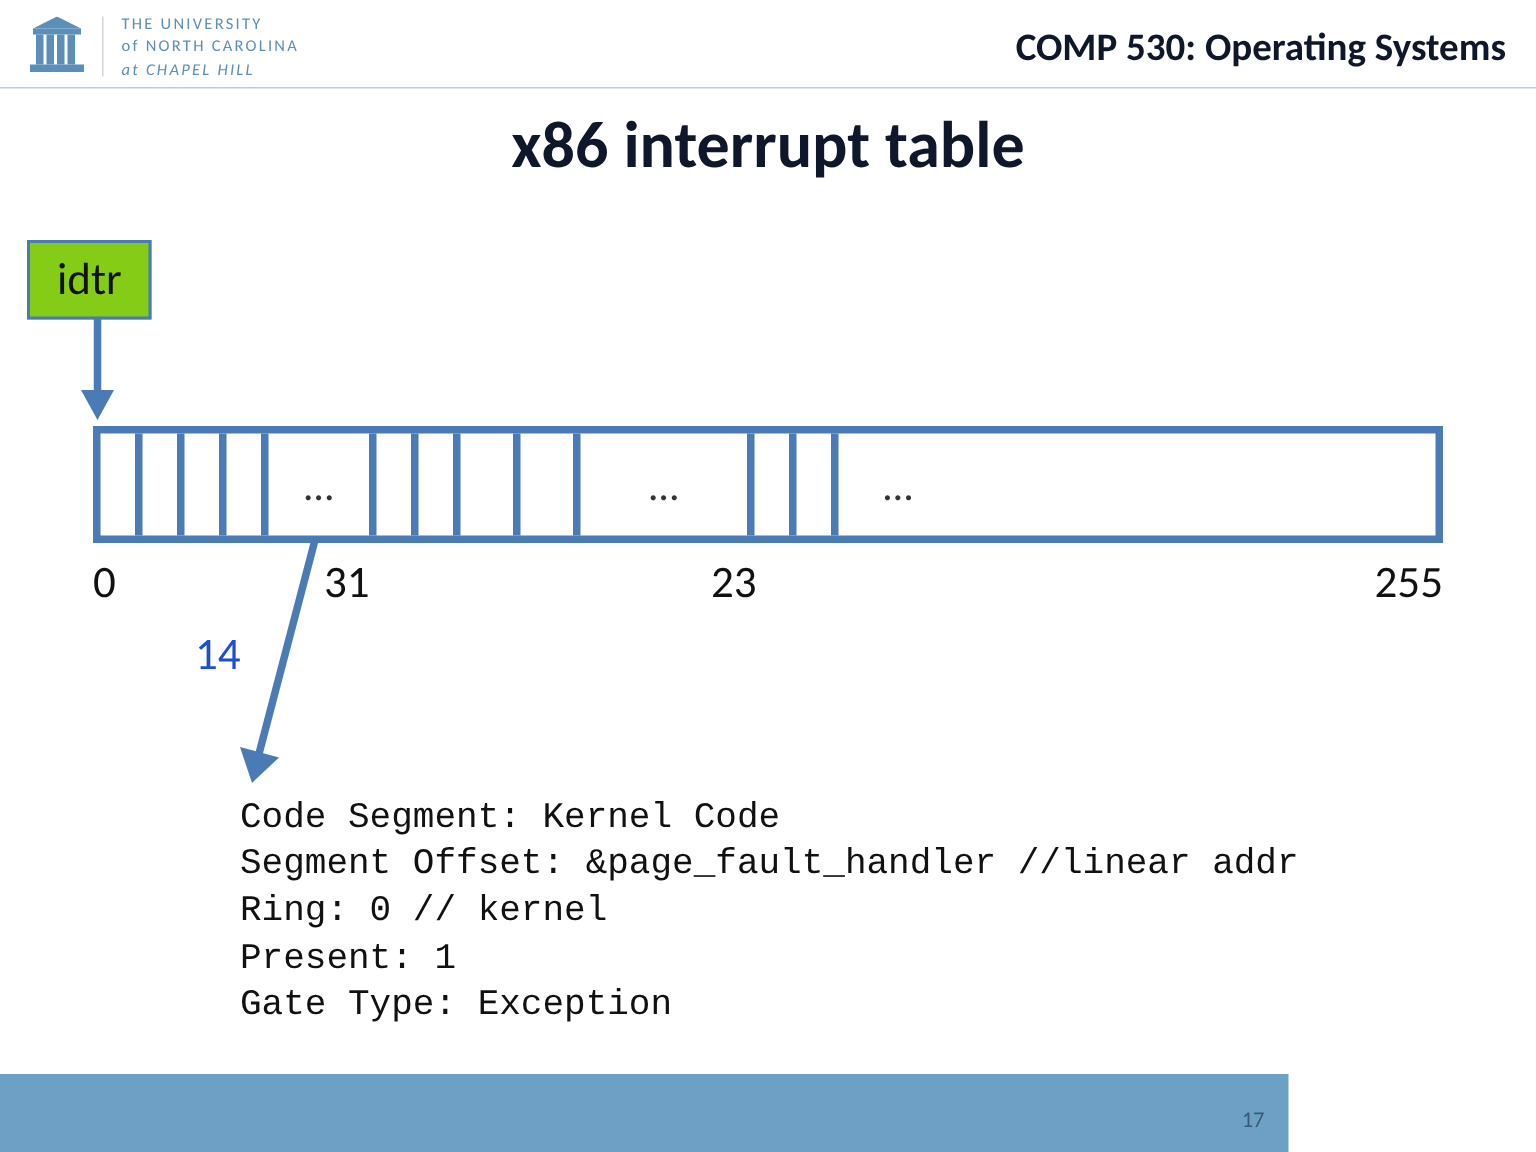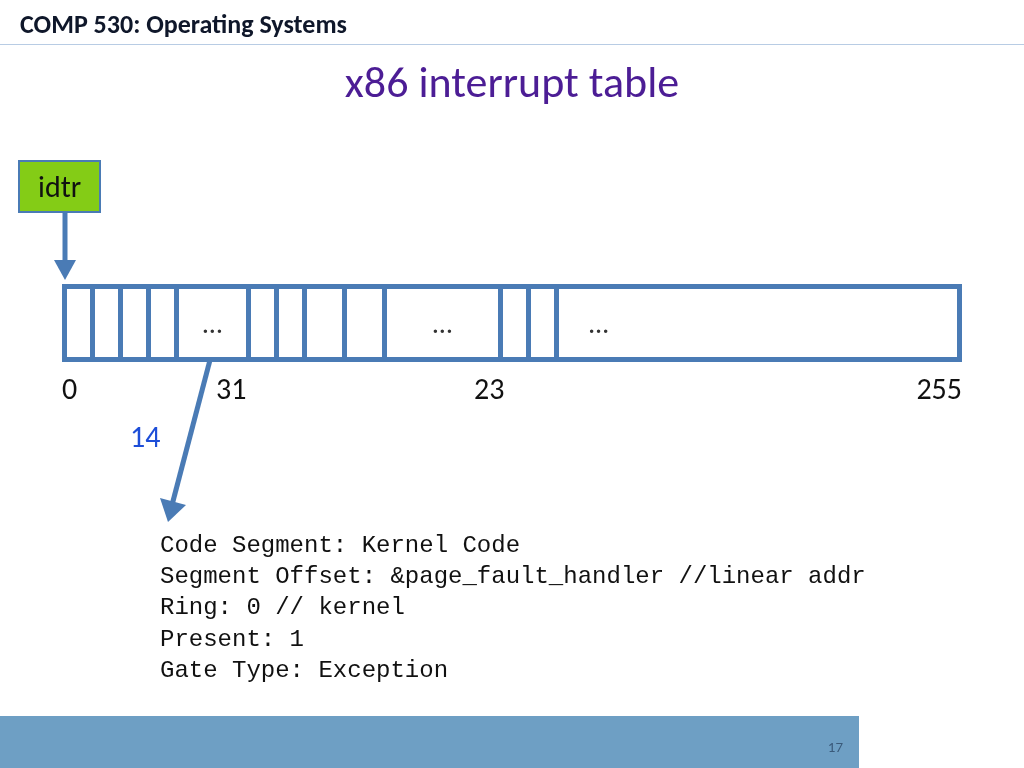--- a/index.html
+++ b/index.html
@@ -38,23 +38,23 @@
     .logo-text .line2 { }
     .logo-text .line3 { font-style: italic; }
     .course-title {
       color: #0f172a;
       font-size: 26px;
       font-weight: bold;
       text-align: right;
     }
     .slide-title {
       text-align: center;
-      color: #4c1d95;
+      color: #0f172a;
       font-size: 44px;
-      font-weight: 400;
+      font-weight: 700;
       margin-top: 10px;
     }
     .idtr-box {
       position: absolute;
       left: 18px;
       top: 160px;
       background: #84cc16;
       border: 2px solid #4a7bb5;
       padding: 6px 18px;
       font-size: 30px;
@@ -143,20 +143,37 @@
     .vdiv {
       width: 1px;
       background: #d0d6dc;
       height: 40px;
     }
   </style>
 </head>
 <body>
 
 <div class="header">
+  <div class="logo-area">
+    <svg class="logo-icon" viewBox="0 0 36 40">
+      <rect x="2" y="8" width="32" height="4" fill="#5b8fb9"></rect>
+      <rect x="4" y="12" width="5" height="20" fill="#5b8fb9"></rect>
+      <rect x="11" y="12" width="5" height="20" fill="#5b8fb9"></rect>
+      <rect x="18" y="12" width="5" height="20" fill="#5b8fb9"></rect>
+      <rect x="25" y="12" width="5" height="20" fill="#5b8fb9"></rect>
+      <rect x="0" y="32" width="36" height="5" fill="#5b8fb9"></rect>
+      <polygon points="18,0 2,8 34,8" fill="#5b8fb9"></polygon>
+    </svg>
+    <div class="vdiv"></div>
+    <div class="logo-text">
+      <div class="line1">THE UNIVERSITY</div>
+      <div class="line2">of NORTH CAROLINA</div>
+      <div class="line3">at CHAPEL HILL</div>
+    </div>
+  </div>
   <div class="course-title">COMP 530: Operating Systems</div>
 </div>
 
 <div class="slide-title">x86 interrupt table</div>
 
 <div class="idtr-box">idtr</div>
 
 <svg class="arrow-down-1" width="30" height="70">
   <line x1="15" y1="0" x2="15" y2="52" stroke="#4a7bb5" stroke-width="5"></line>
   <polygon points="15,68 4,48 26,48" fill="#4a7bb5"></polygon>

